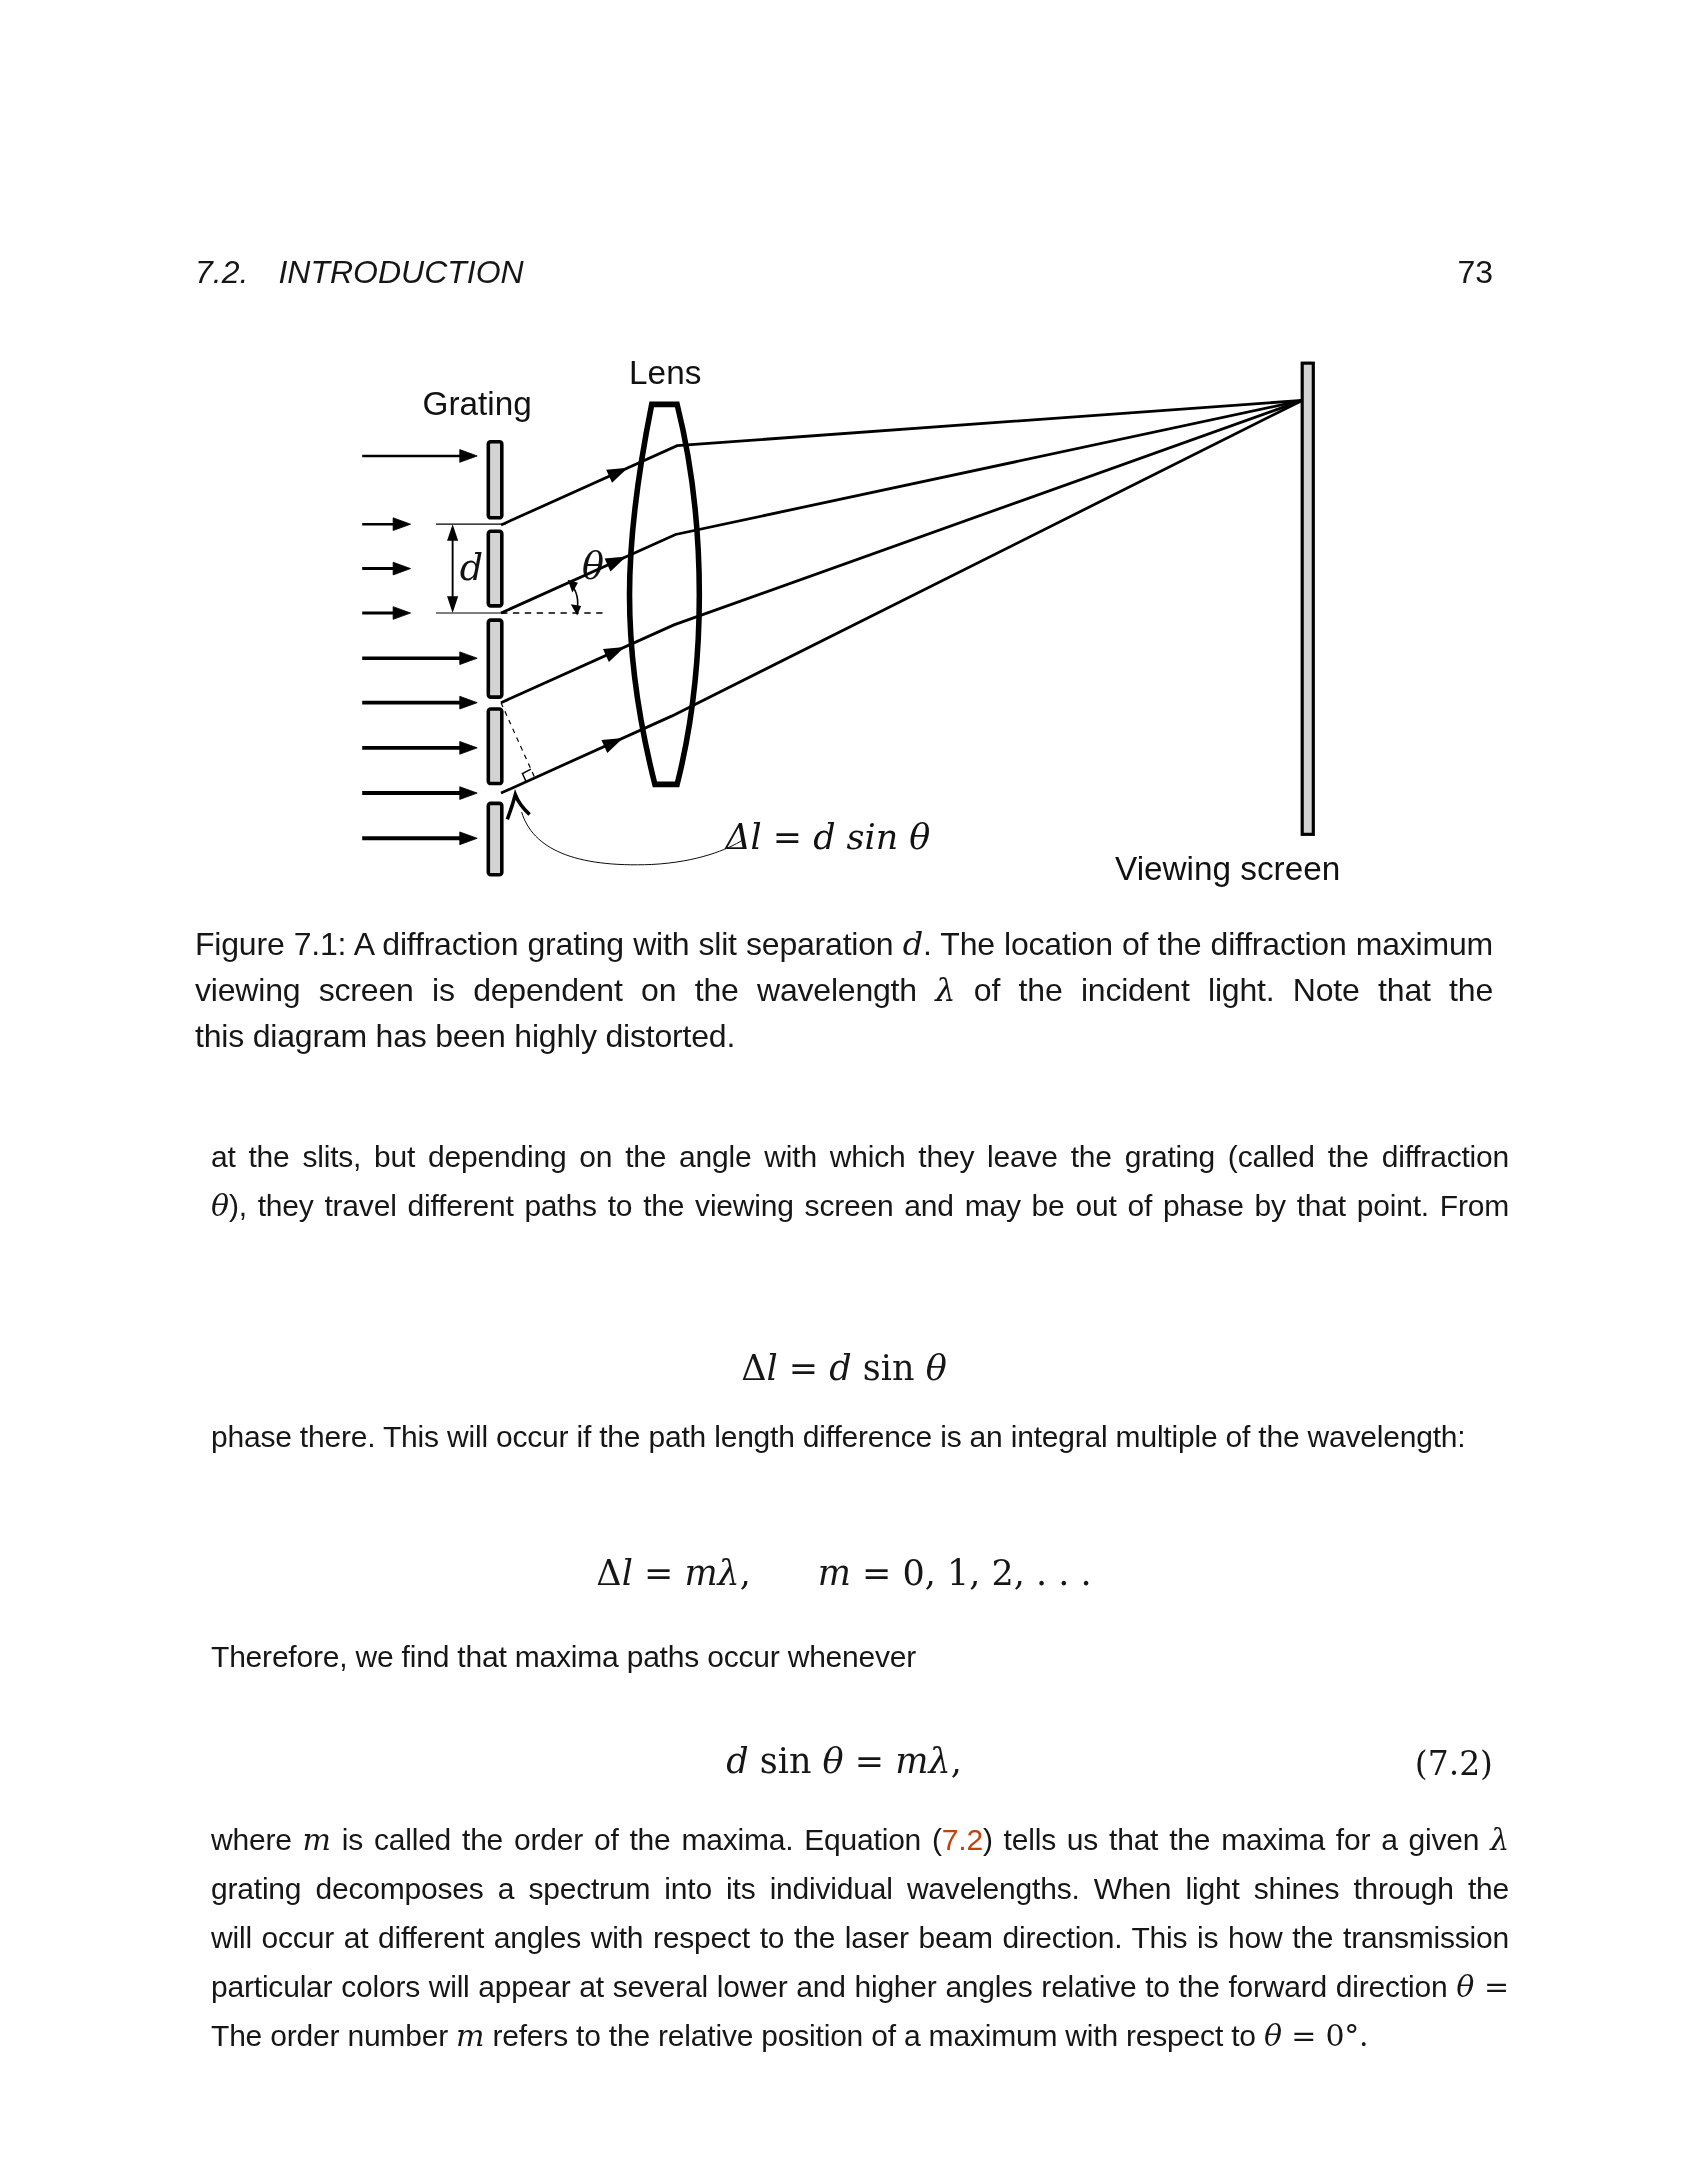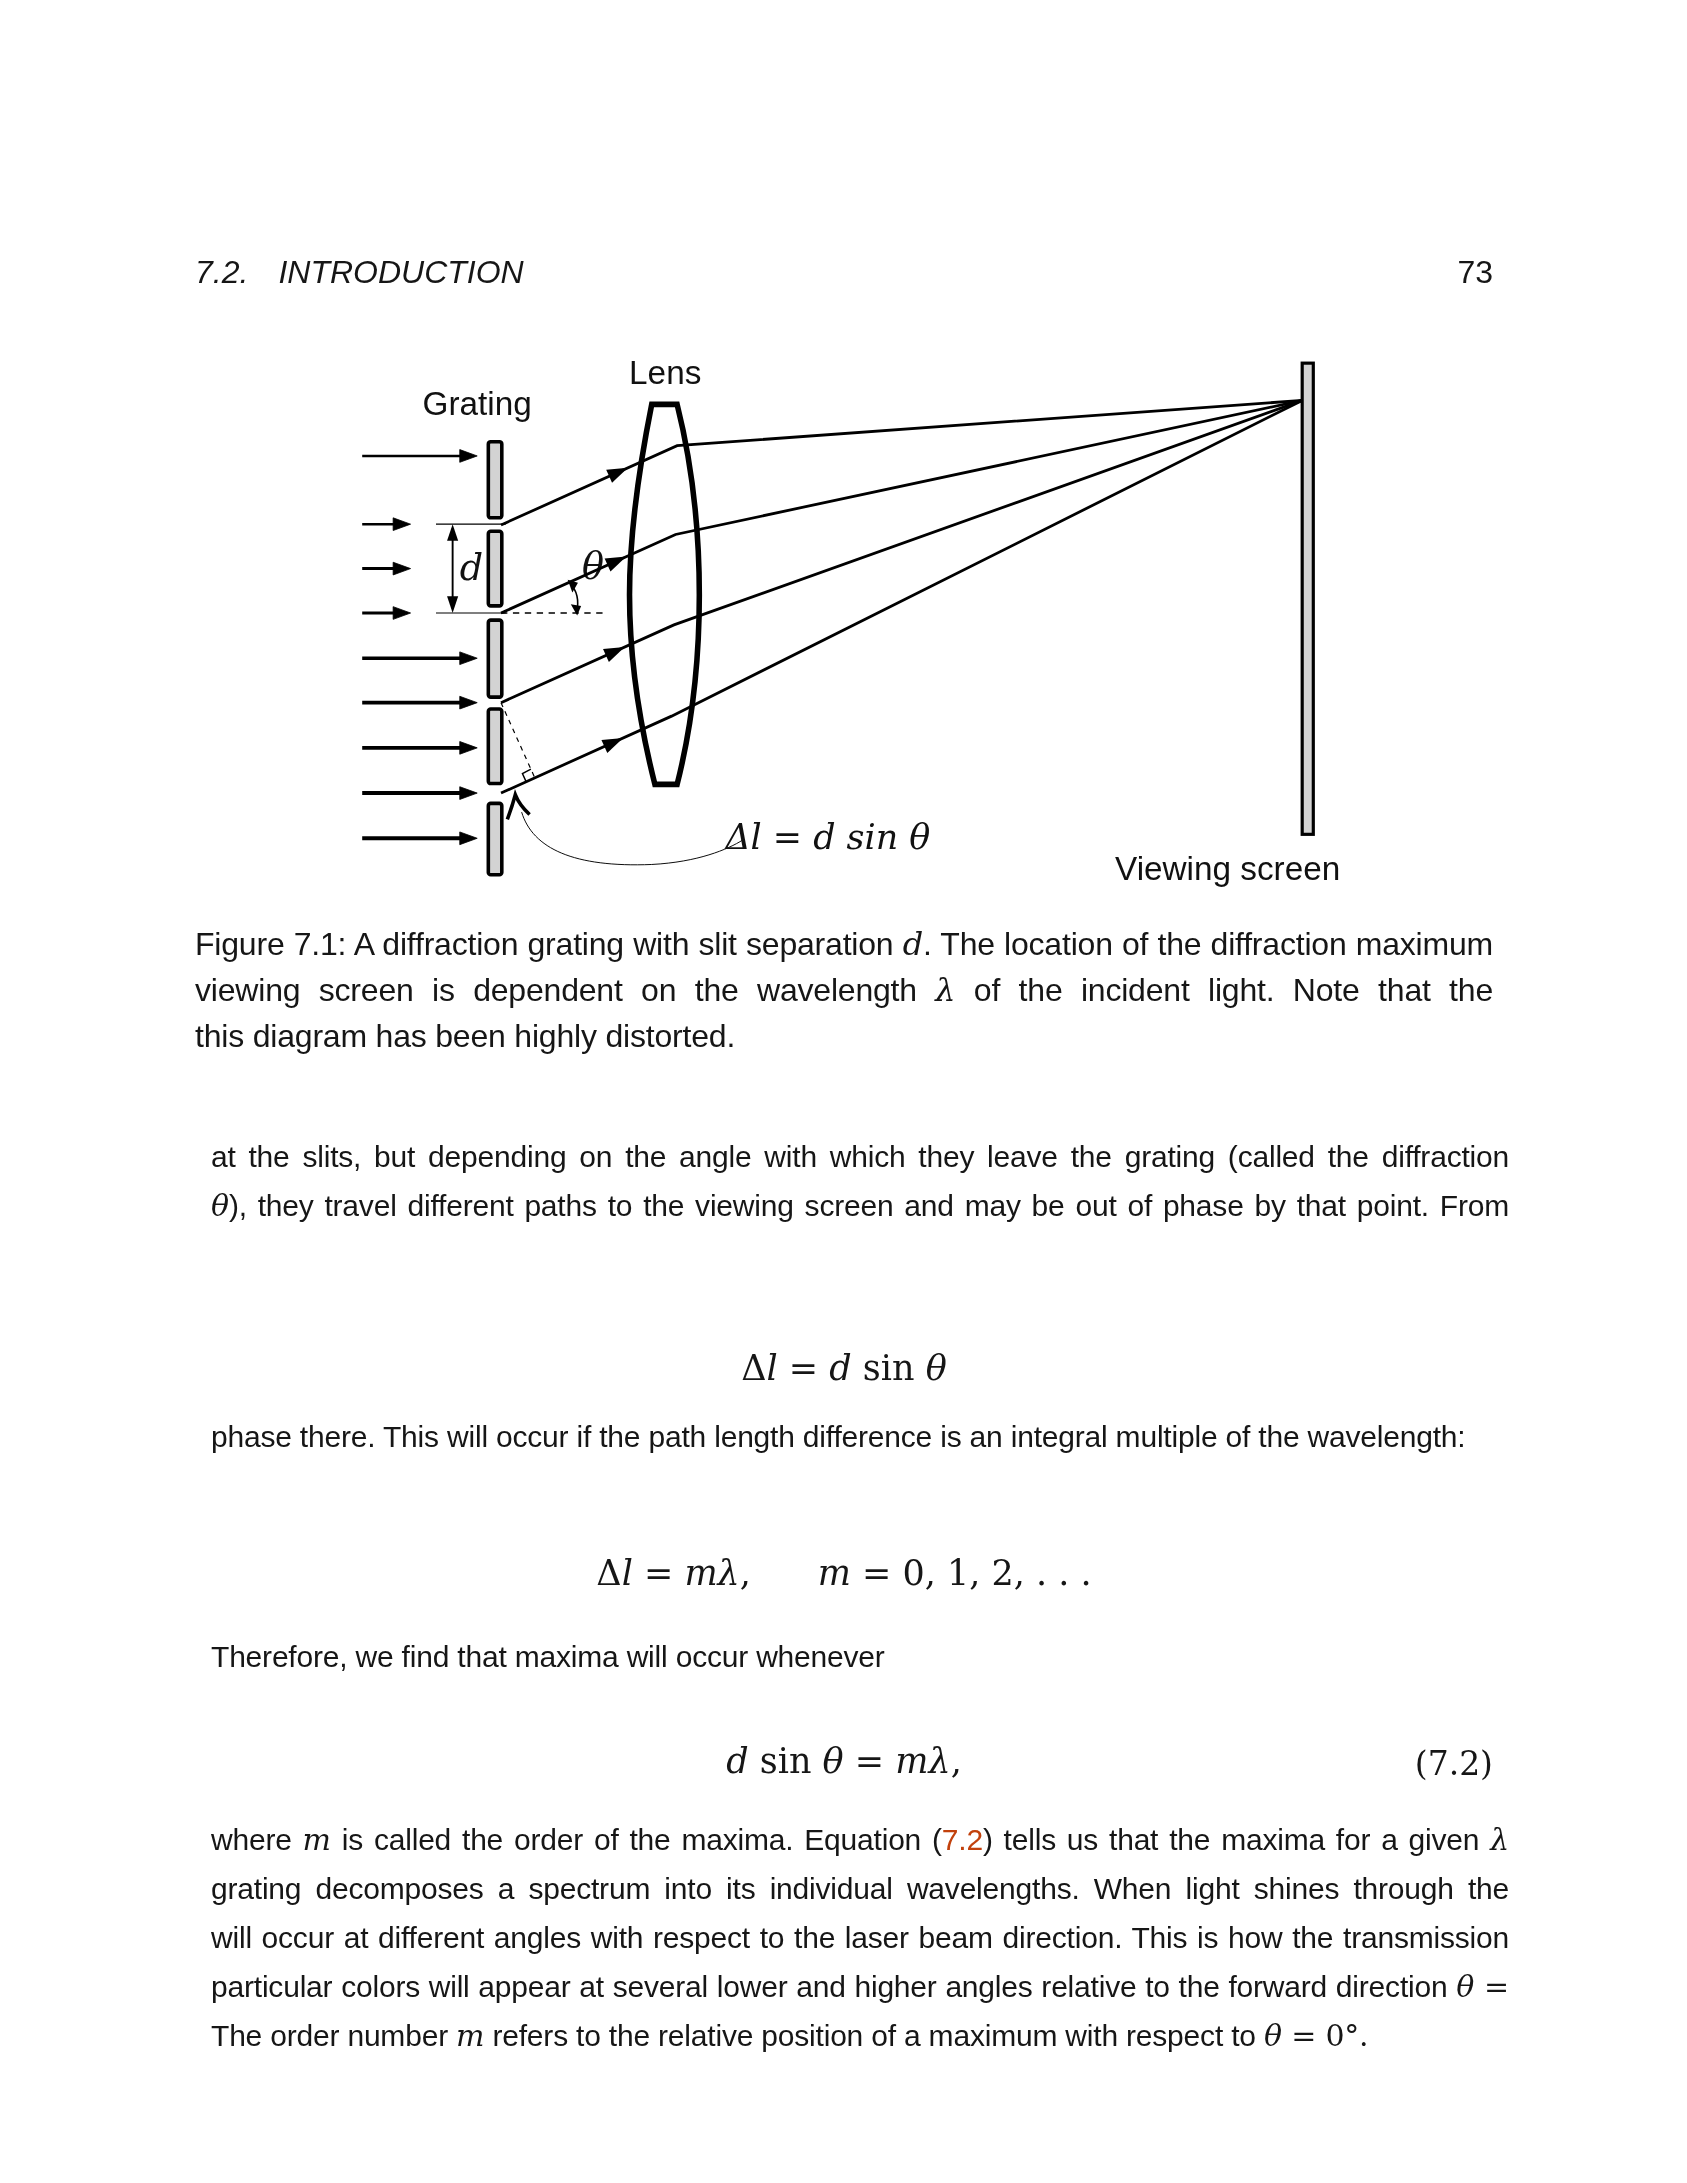--- a/index.html
+++ b/index.html
@@ -128,21 +128,21 @@
 
   <div class="bl" style="top:1412px">
     <div class="ln"><span>phase there. This will occur if the path length difference is an integral multiple of the wavelength:</span></div>
   </div>
 
   <div class="eq" style="top:1548px">
     <span><span class="mu">Δ</span><span class="mi">l</span><span class="mu"> = </span><span class="mi">mλ</span><span class="mu">,</span><span class="mu">&nbsp;&nbsp;&nbsp;&nbsp;&nbsp;&nbsp;</span><span class="mi">m</span><span class="mu"> = 0, 1, 2, . . .</span></span>
   </div>
 
   <div class="bl" style="top:1632px">
-    <div class="ln"><span>Therefore, we find that maxima will occur whenever</span></div>
+    <div class="ln"><span>Therefore, we find that maxima paths occur whenever</span></div>
   </div>
 
   <div class="eq" style="top:1736px">
     <span><span class="mi">d</span><span class="mu"> sin </span><span class="mi">θ</span><span class="mu"> = </span><span class="mi">mλ</span><span class="mu">,</span></span>
     <span class="tag">(7.2)</span>
   </div>
 
   <div class="bl" style="top:1815px">
     <div class="ln jl"><span>where </span><span class="mi">m</span><span> is called the order of the maxima. Equation (</span><span class="lnk">7.2</span><span>) tells us that the maxima for a given </span><span class="mi">λ</span></div>
     <div class="ln jl"><span>grating decomposes a spectrum into its individual wavelengths. When light shines through the grating,</span></div>

